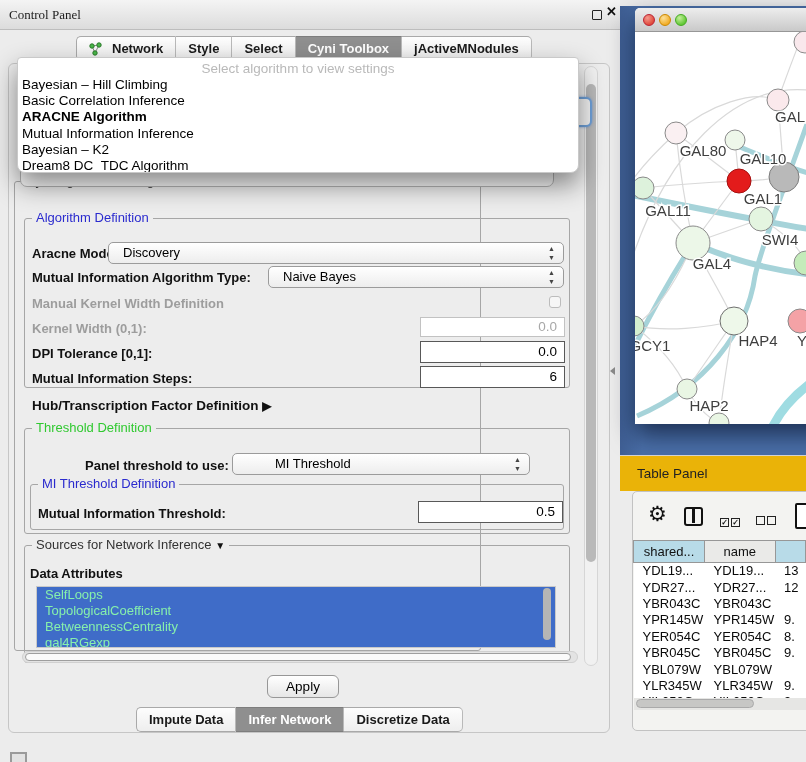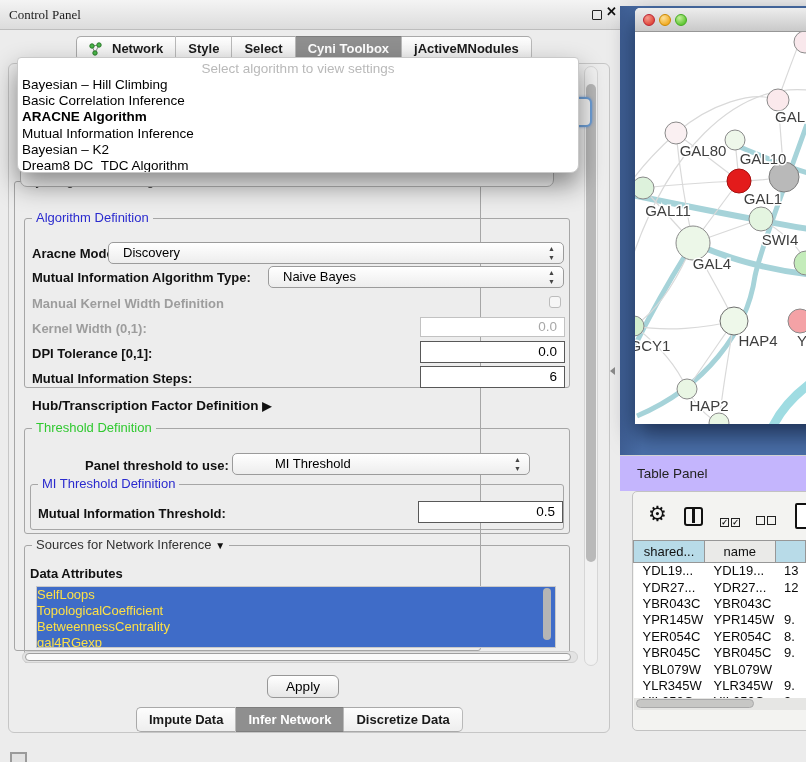--- a/index.html
+++ b/index.html
@@ -63,21 +63,21 @@
   .tfield.disabled { border:1px solid #c2c2c2; color:#a8a8a8; height:20px; line-height:18px; }
 
   .checkbox { position:absolute; width:12px; height:12px; border:1px solid #bcbcbc;
     background:#f6f6f6; border-radius:3px; }
 
   .hub-arrow { font-size:12px; color:#111; }
   .tri-down { font-size:10px; color:#111; }
 
   .attr-list { position:absolute; left:36px; top:586px; width:520px; height:62px;
     background:#fff; border:1px solid #c9c9c9; overflow:hidden; }
-  .attr-item { background:#3f6cc8; color:#fde047; font-size:13px; line-height:16px; padding-left:0; }
+  .attr-item { background:#3f6cc8; color:#86efac; font-size:13px; line-height:16px; padding-left:8px; }
   .attr-vscroll { position:absolute; left:543px; top:588px; width:8px; height:52px;
     background:#b5b5b5; border-radius:4px; z-index:6; }
   .hscroll { position:absolute; left:22px; top:651px; width:556px; height:12px;
     background:#e3e3e3; border-radius:6px; border:1px solid #d0d0d0; }
   .hscroll .thumb { position:absolute; left:2px; top:1px; width:546px; height:8px;
     background:#fafafa; border:1px solid #9e9e9e; border-radius:5px; }
 
   .cp-vscroll-track { position:absolute; left:584px; top:66px; width:14px; height:600px;
     background:#f1f1f1; border:1px solid #d6d6d6; border-radius:7px; }
   .cp-vscroll-thumb { position:absolute; left:586px; top:84px; width:10px; height:478px;
@@ -105,21 +105,21 @@
     background:linear-gradient(#ededed,#c9c9c9); border-bottom:1px solid #979797; border-radius:5px 5px 0 0; }
   .traffic { position:absolute; top:6px; width:12px; height:12px; border-radius:50%; }
   .traffic.red { left:8px; background:radial-gradient(circle at 35% 30%,#f59a8e,#e04b3c 70%); border:1px solid #b23; }
   .traffic.yellow { left:24px; background:radial-gradient(circle at 35% 30%,#fbe099,#f2ae2a 70%); border:1px solid #c80; }
   .traffic.green { left:40px; background:radial-gradient(circle at 35% 30%,#c4ef9a,#63c838 70%); border:1px solid #4a2; }
   .net-canvas { position:absolute; left:0; top:24px; width:200px; height:392px; background:#fff; overflow:hidden; }
   .net-label { font-size:15px; fill:#3f3f3f; paint-order:stroke; stroke:#ffffff; stroke-width:3px; }
 
   
   .tp-header { position:absolute; left:620px; top:455px; width:186px; height:36px;
-    background:#c4b5fd; border-top:1px solid #d2d2d2; }
+    background:#eab308; border-top:1px solid #d2d2d2; }
   .tp-header span { position:absolute; left:17px; top:10px; font-size:13.5px; color:#222; }
   .tp-body { position:absolute; left:632px; top:491px; width:180px; height:240px;
     background:#f3f3f1; border:1px solid #c2c2c2; border-radius:5px 0 0 5px; }
   .tp-toolbar { position:absolute; left:632px; top:498px; width:174px; height:38px; }
   .gear-glyph { position:absolute; left:16px; top:4px; font-size:21px; color:#111; }
   .split-icon { position:absolute; left:52px; top:9px; width:19px; height:19px;
     border:2.5px solid #111; border-radius:3px; }
   .split-icon::after { content:""; position:absolute; left:6px; top:0; width:2.5px; height:14px; background:#111; }
   .cb { display:inline-block; width:9px; height:9px; border:1.5px solid #222; margin-right:2px;
     font-size:8px; line-height:8px; color:#111; text-align:center; font-weight:bold; }

